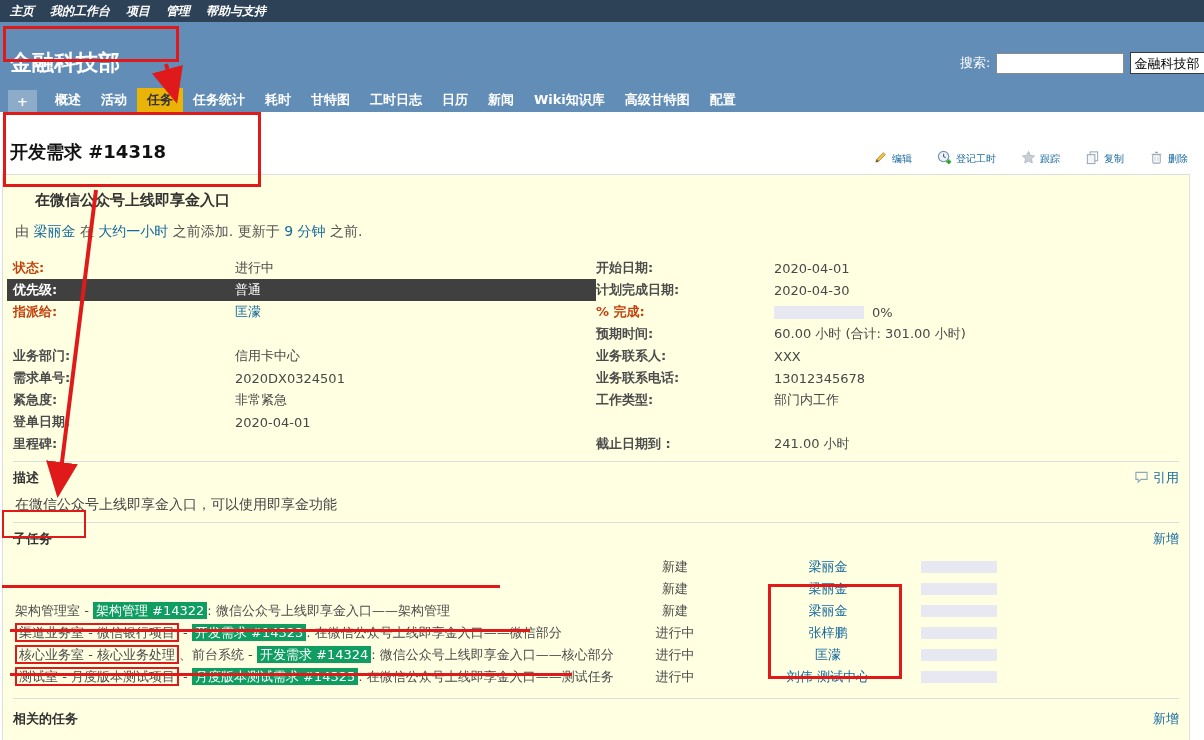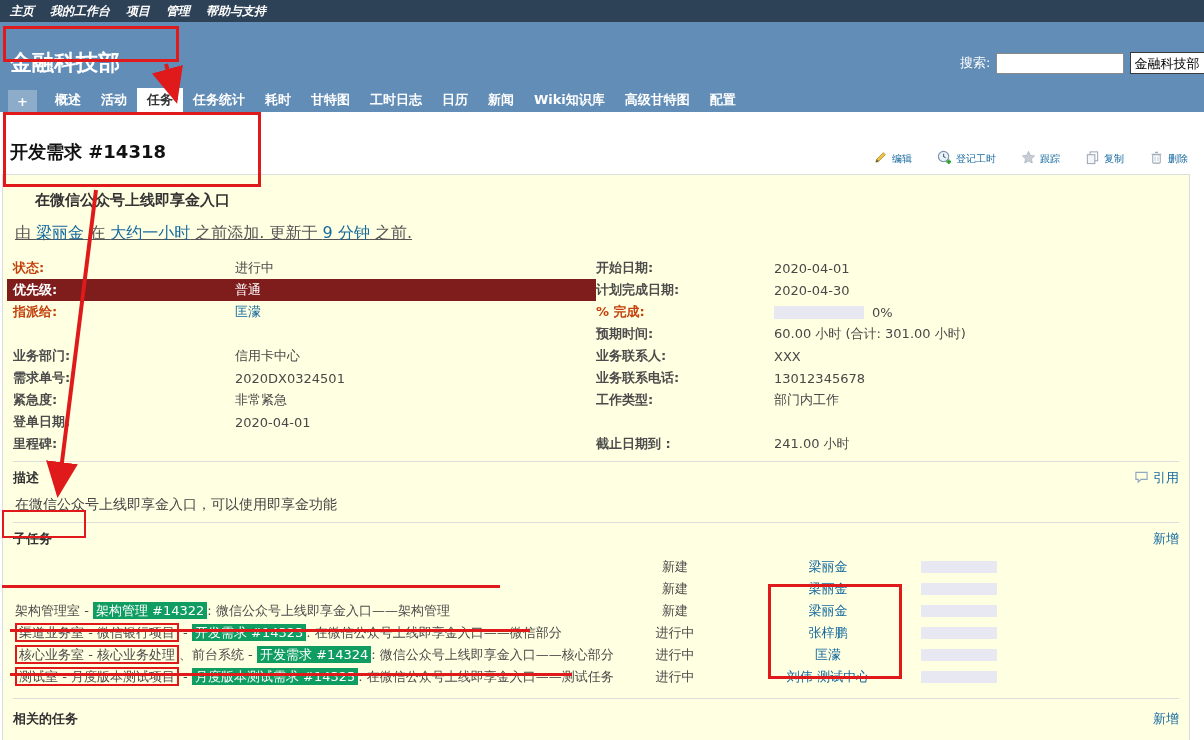--- a/index.html
+++ b/index.html
@@ -19,43 +19,43 @@
             font-size:13px; color:#fff; white-space:nowrap; }
   .search .lbl { margin-right:6px; }
   .search input { width:128px; height:21px; border:1px solid #8A8A8A; background:#fff; }
   .proj-select { width:86px; height:22px; margin-left:6px; background:#fff; border:1px solid #3A3A3A;
                  color:#000; font-size:13px; padding:2px 3px; overflow:hidden; white-space:nowrap; }
 
   
   .tabs { height:24px; background:#628DB6; display:flex; align-items:flex-end; padding-left:8px;
           font-size:13px; font-weight:bold; }
   .tab { padding:4px 10px 3px; color:#fff; cursor:pointer; }
-  .tab.active { background:#ffffff; color:#333;font-family:Liberation Serif, serif; }
+  .tab.active { background:#eab308; color:#333;font-family:Liberation Serif, serif; }
   .tab-plus { background:rgba(255,255,255,.28); padding:4px 9px 3px; margin-right:8px; color:#fff; }
 
   
   .content { position:relative;margin-top:28px; }
   .issue-title { margin:8px 0 0 10px; font-size:18px; font-weight:bold; color:#111; height:24px; }
   .actions { position:absolute; top:10px; right:16px; display:flex; gap:25px; font-size:10px; }
   .actions a { color:#15699E; text-decoration:none; display:flex; align-items:center; gap:4px; cursor:pointer; }
 
   .ybox { margin:10px 14px 0 2px; background:#FFFFE2; border:1px solid #DDD;
           padding:10px 10px 8px; position:relative; }
   .subject { margin:6px 0 0 22px; font-size:15px; font-weight:bold; color:#333; height:22px; }
-  .meta { margin:10px 0 0 2px; font-size:16px; color:#555; height:18px; white-space:pre;text-decoration:underline; }
+  .meta { margin:10px 0 0 2px; font-size:14px; color:#555; height:18px; white-space:pre; }
   .meta a { color:#15699E; text-decoration:none; cursor:pointer; }
 
   .attrs { display:grid; grid-template-columns:1fr 1fr; margin-top:16px; height:198px; }
   .attr-row { display:flex; height:22px; align-items:center; font-size:13px; }
   .attr-label { width:222px; flex:none; font-weight:bold; color:#4C4C4C; }
   .col-right .attr-label { width:178px; }
   .attr-label.blue { color:#c2410c; }
   .attr-value { color:#484848; }
   .attr-value a { color:#15699E; text-decoration:none; cursor:pointer; }
-  .green-row { background:#7f1d1d; margin-left:-6px; padding-left:6px; }
+  .green-row { background:#404040; margin-left:-6px; padding-left:6px; }
   .green-row .attr-label, .green-row .attr-value { color:#fff; }
   .pbar { width:90px; height:13px; background:#E8E8F2; display:inline-block; margin-right:8px; }
   .pct-row .attr-value { display:flex; align-items:center; }
 
   .ybox hr { border:none; border-top:1px solid #DDD; margin:6px 0; }
   .sec-head { display:flex; justify-content:space-between; align-items:center; height:20px;
               font-size:13px; font-weight:bold; color:#333; }
   .sec-head a { color:#15699E; font-weight:normal; text-decoration:none; display:flex;
                 align-items:center; gap:4px; cursor:pointer; }
   .desc-body { margin:8px 0 6px 2px; height:20px; font-size:14px; color:#444; }

